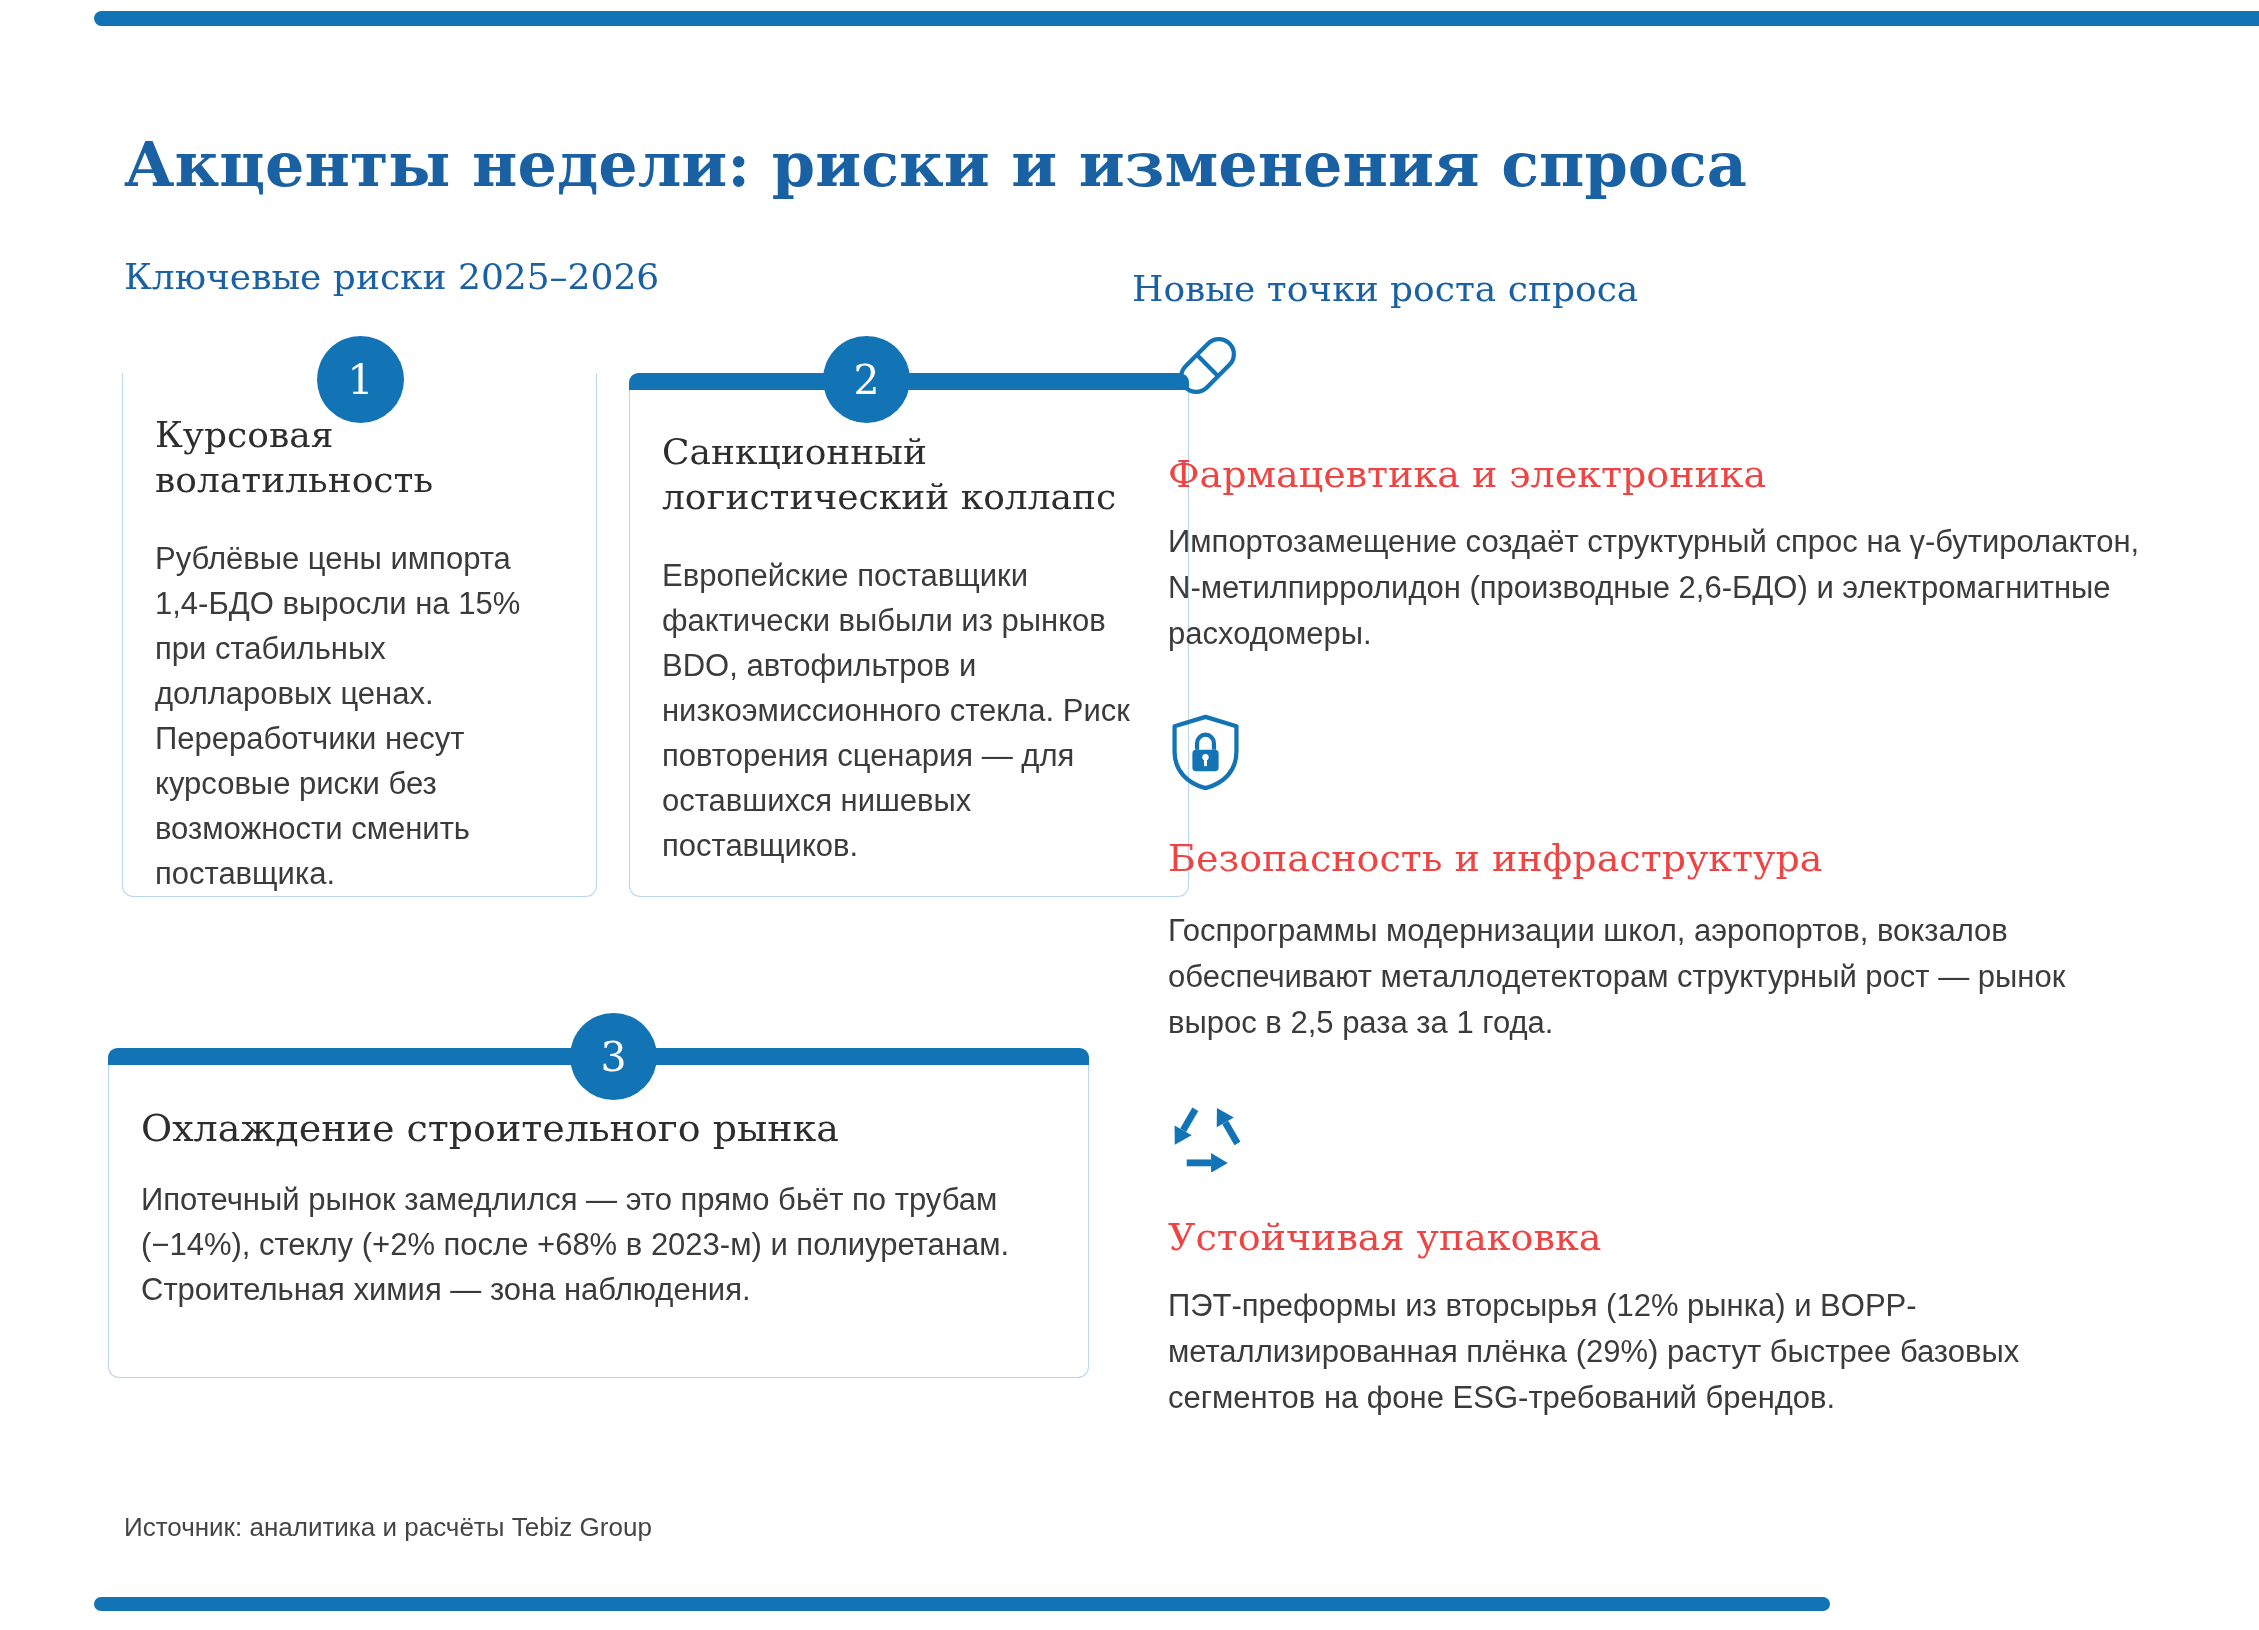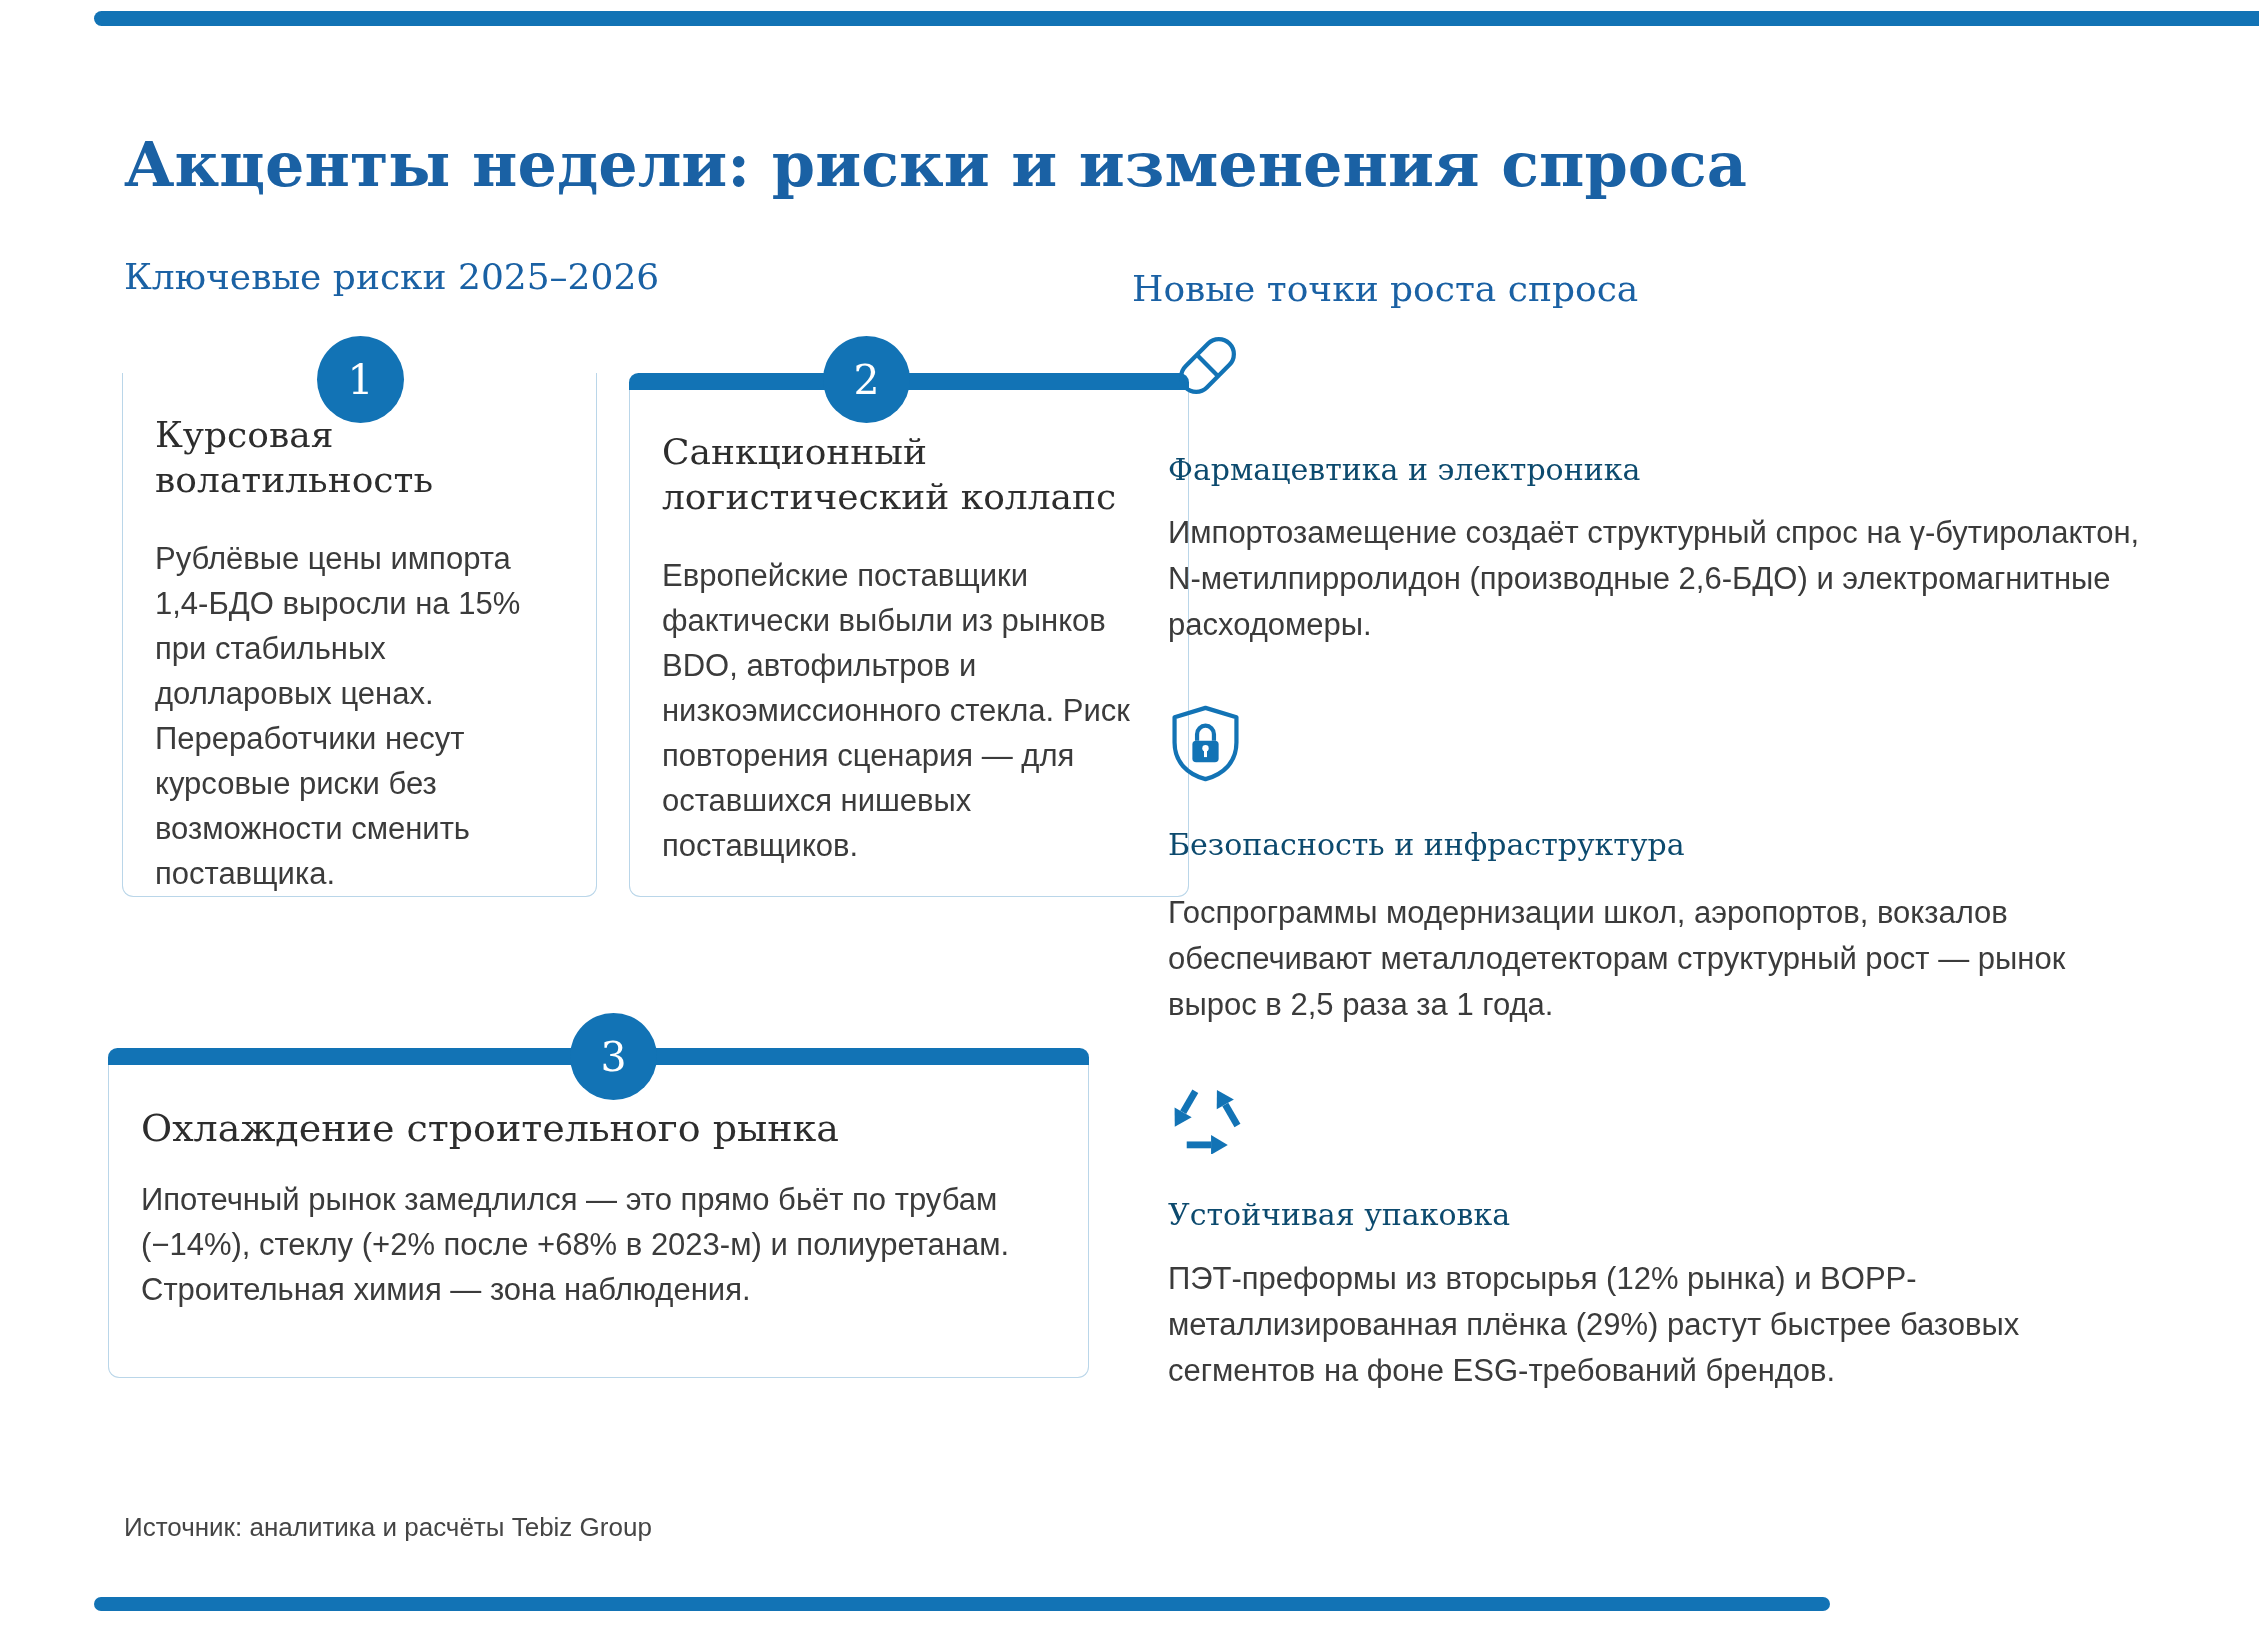--- a/index.html
+++ b/index.html
@@ -65,21 +65,21 @@
 
   
   .growth-col{position:absolute;left:1168px;top:311px;width:1012px;}
   .g-icon{display:block;}
   .g-icon.pill{margin-top:15px;}
   .g-icon.shield{margin-top:55px;}
   .g-icon.recycle{margin-top:53px;}
   .g-title{
     margin-top:47px;
     font-family:"DejaVu Serif","Liberation Serif",serif;
-    font-size:30px;color:#0c4a6e;
+    font-size:38px;color:#ef4444;
   }
   .g-text{
     margin-top:22.6px;
     font-size:31px;line-height:46px;color:#3b3b3b;
     max-width:993px;
   }
   .g-title.t2{margin-top:43px;}
   .g-text.b2{margin-top:28px;}
   .g-title.t3{margin-top:43px;}
   .g-text.b3{margin-top:24.5px;}

